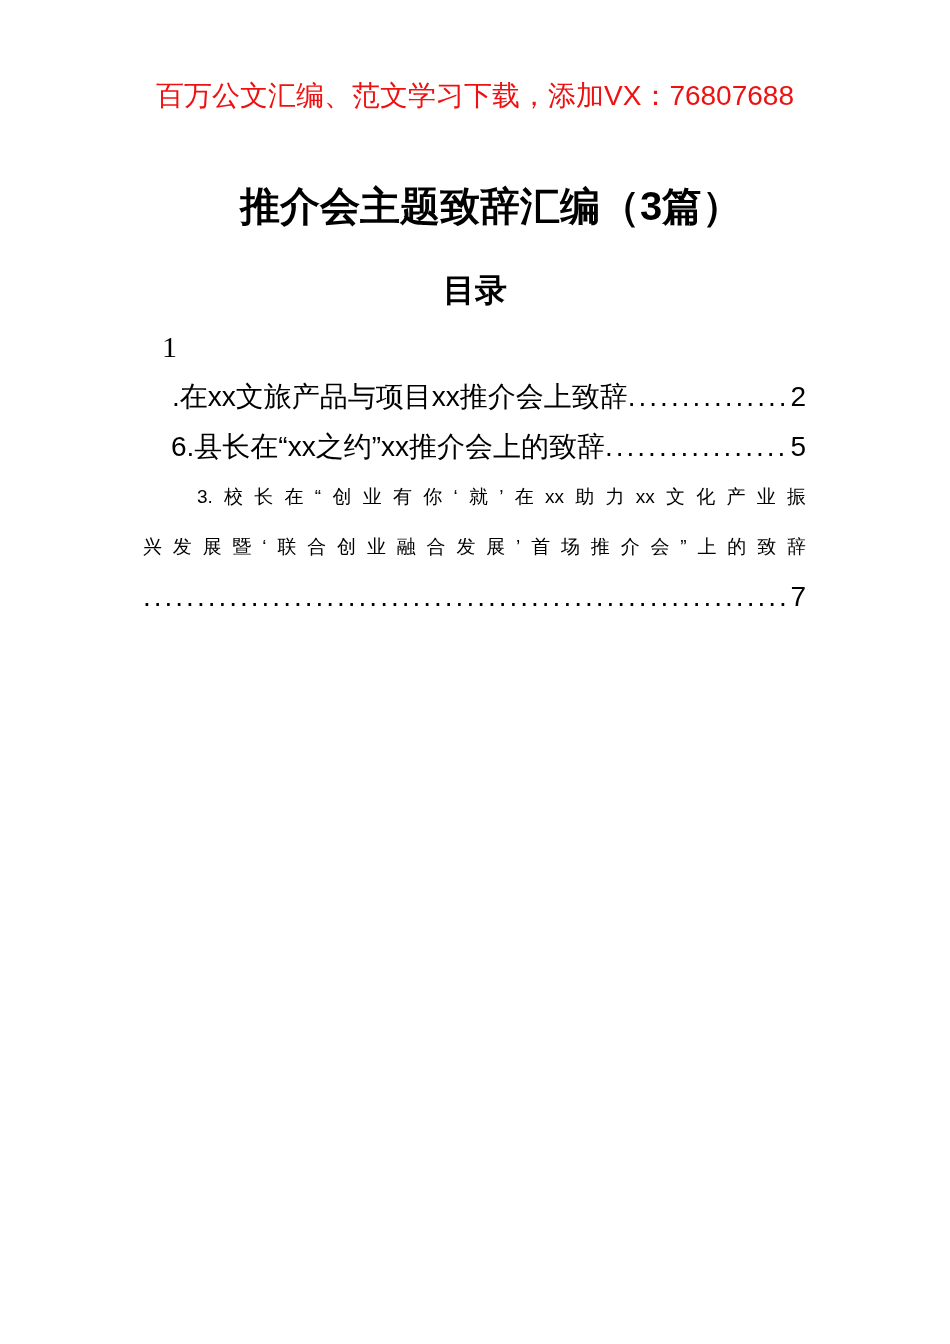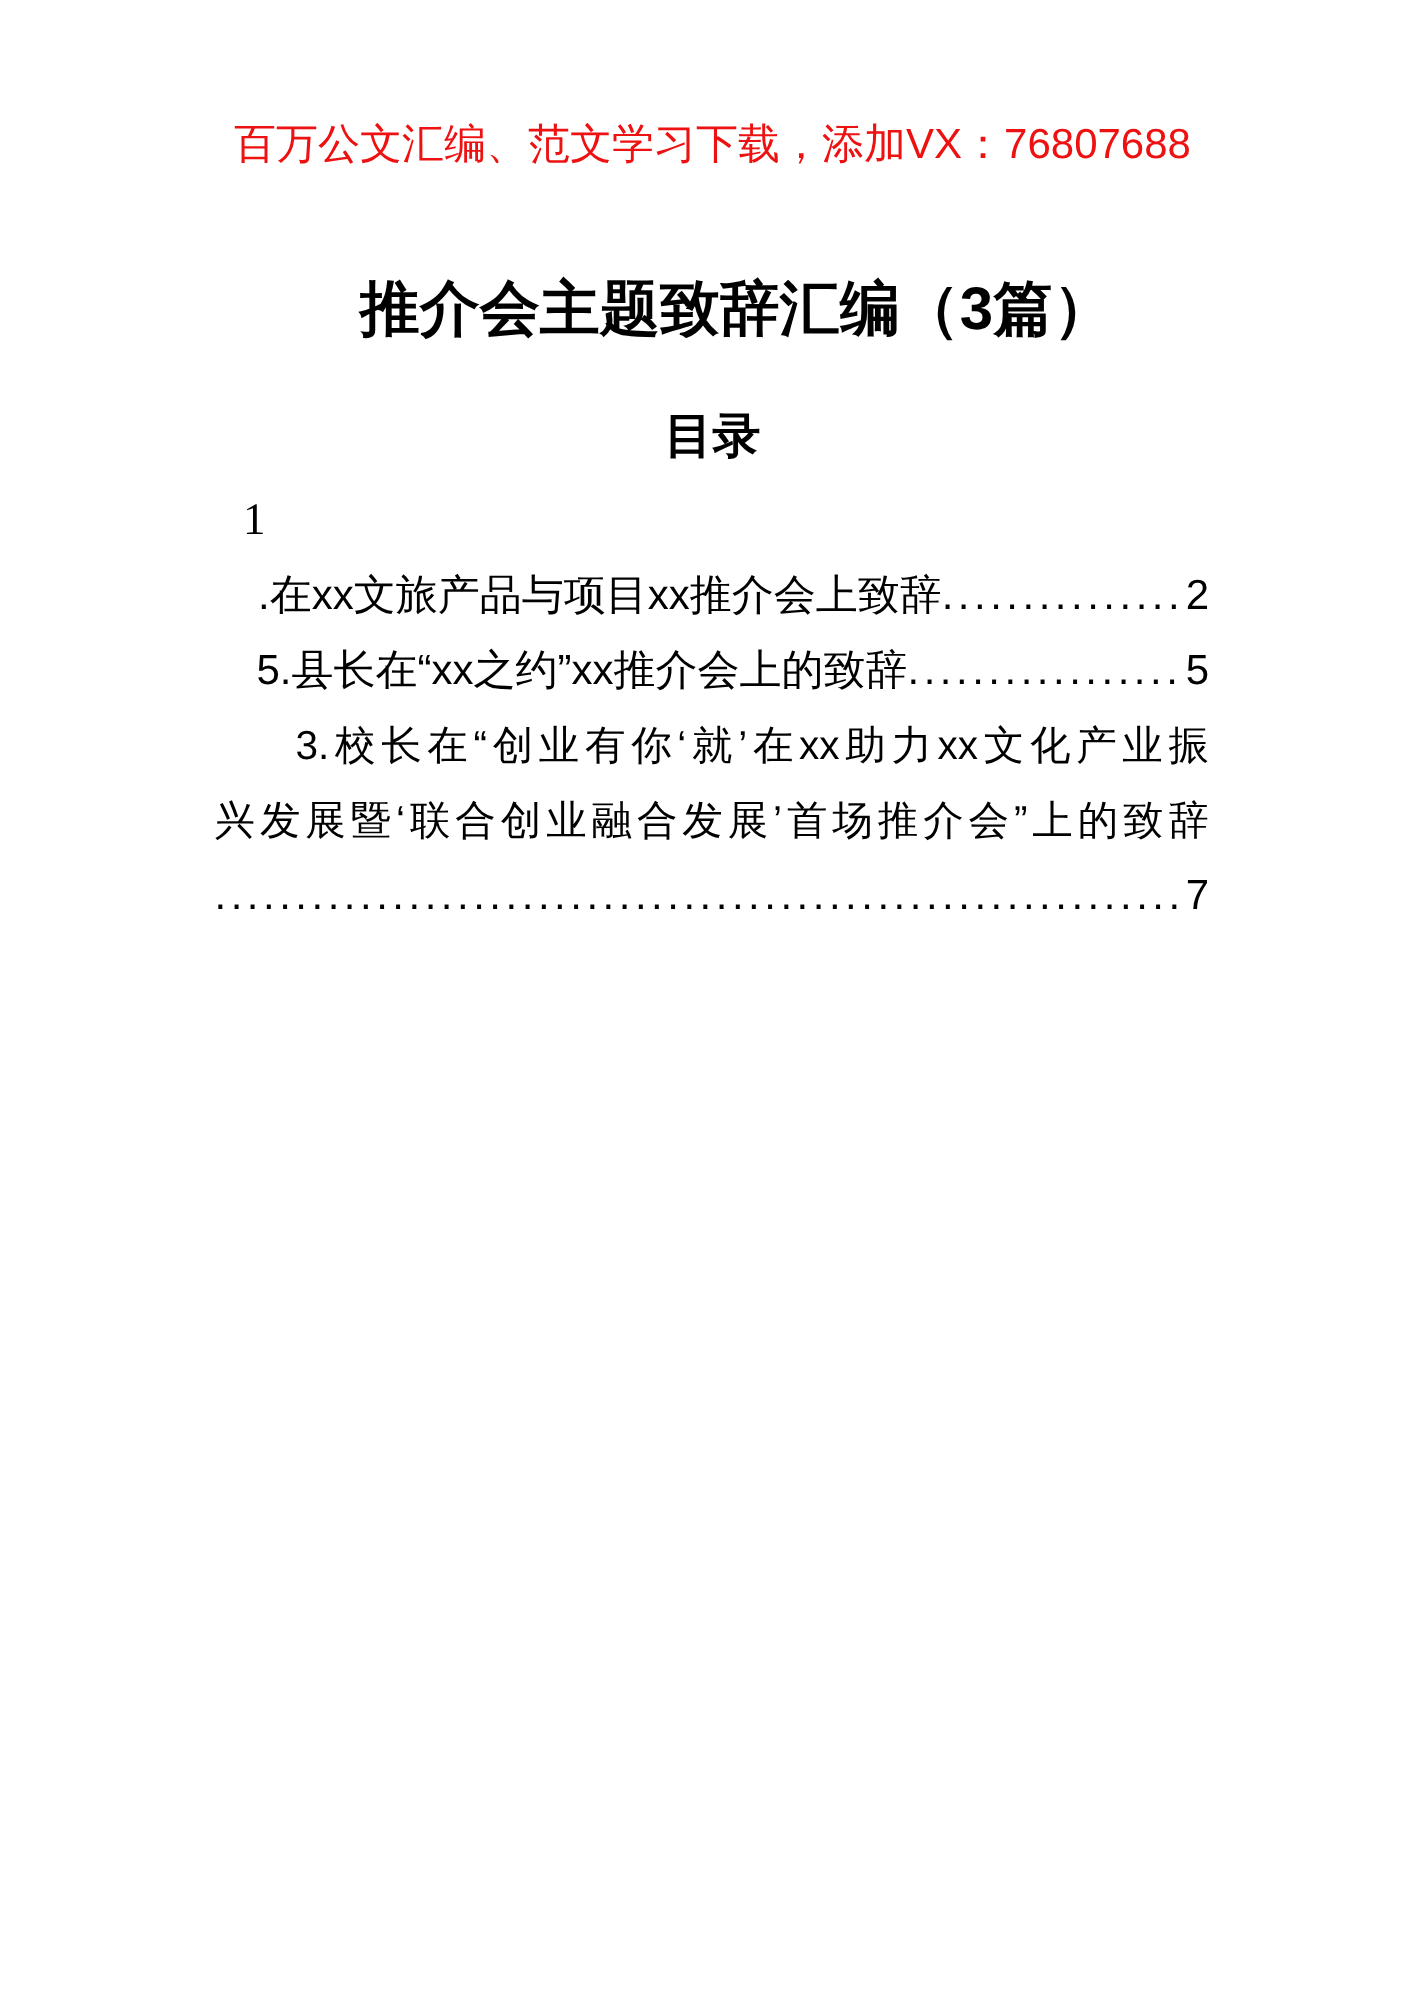--- a/index.html
+++ b/index.html
@@ -48,21 +48,21 @@
   .indent-3 { padding-left: 54px; }
   .leader {
     flex: 1 1 auto;
     overflow: hidden;
     white-space: nowrap;
     letter-spacing: 3px;
     min-width: 0;
   }
   .pg { flex: 0 0 auto; white-space: nowrap; }
   .just {
-    font-size: 27px;
+    font-size: 19px;
     text-align: justify;
     text-align-last: justify;
     overflow: hidden;
   }
 </style>
 </head>
 <body>
 
 <div class="notice">百万公文汇编、范文学习下载，添加VX：76807688</div>
 
@@ -74,21 +74,21 @@
 
   <div class="line orphan">1</div>
 
   <div class="line entry-row">
     <span class="lbl indent-1">.在xx文旅产品与项目xx推介会上致辞</span>
     <span class="leader">..........................................................................................................</span>
     <span class="pg">2</span>
   </div>
 
   <div class="line entry-row">
-    <span class="lbl indent-2">5.县长在“xx之约”xx推介会上的致辞</span>
+    <span class="lbl indent-2">6.县长在“xx之约”xx推介会上的致辞</span>
     <span class="leader">..........................................................................................................</span>
     <span class="pg">5</span>
   </div>
 
   <div>
     <div class="line just indent-3">3.校长在“创业有你‘就’在xx助力xx文化产业振</div>
     <div class="line just">兴发展暨‘联合创业融合发展’首场推介会”上的致辞</div>
     <div class="line entry-row">
       <span class="leader">..........................................................................................................</span>
       <span class="pg">7</span>

